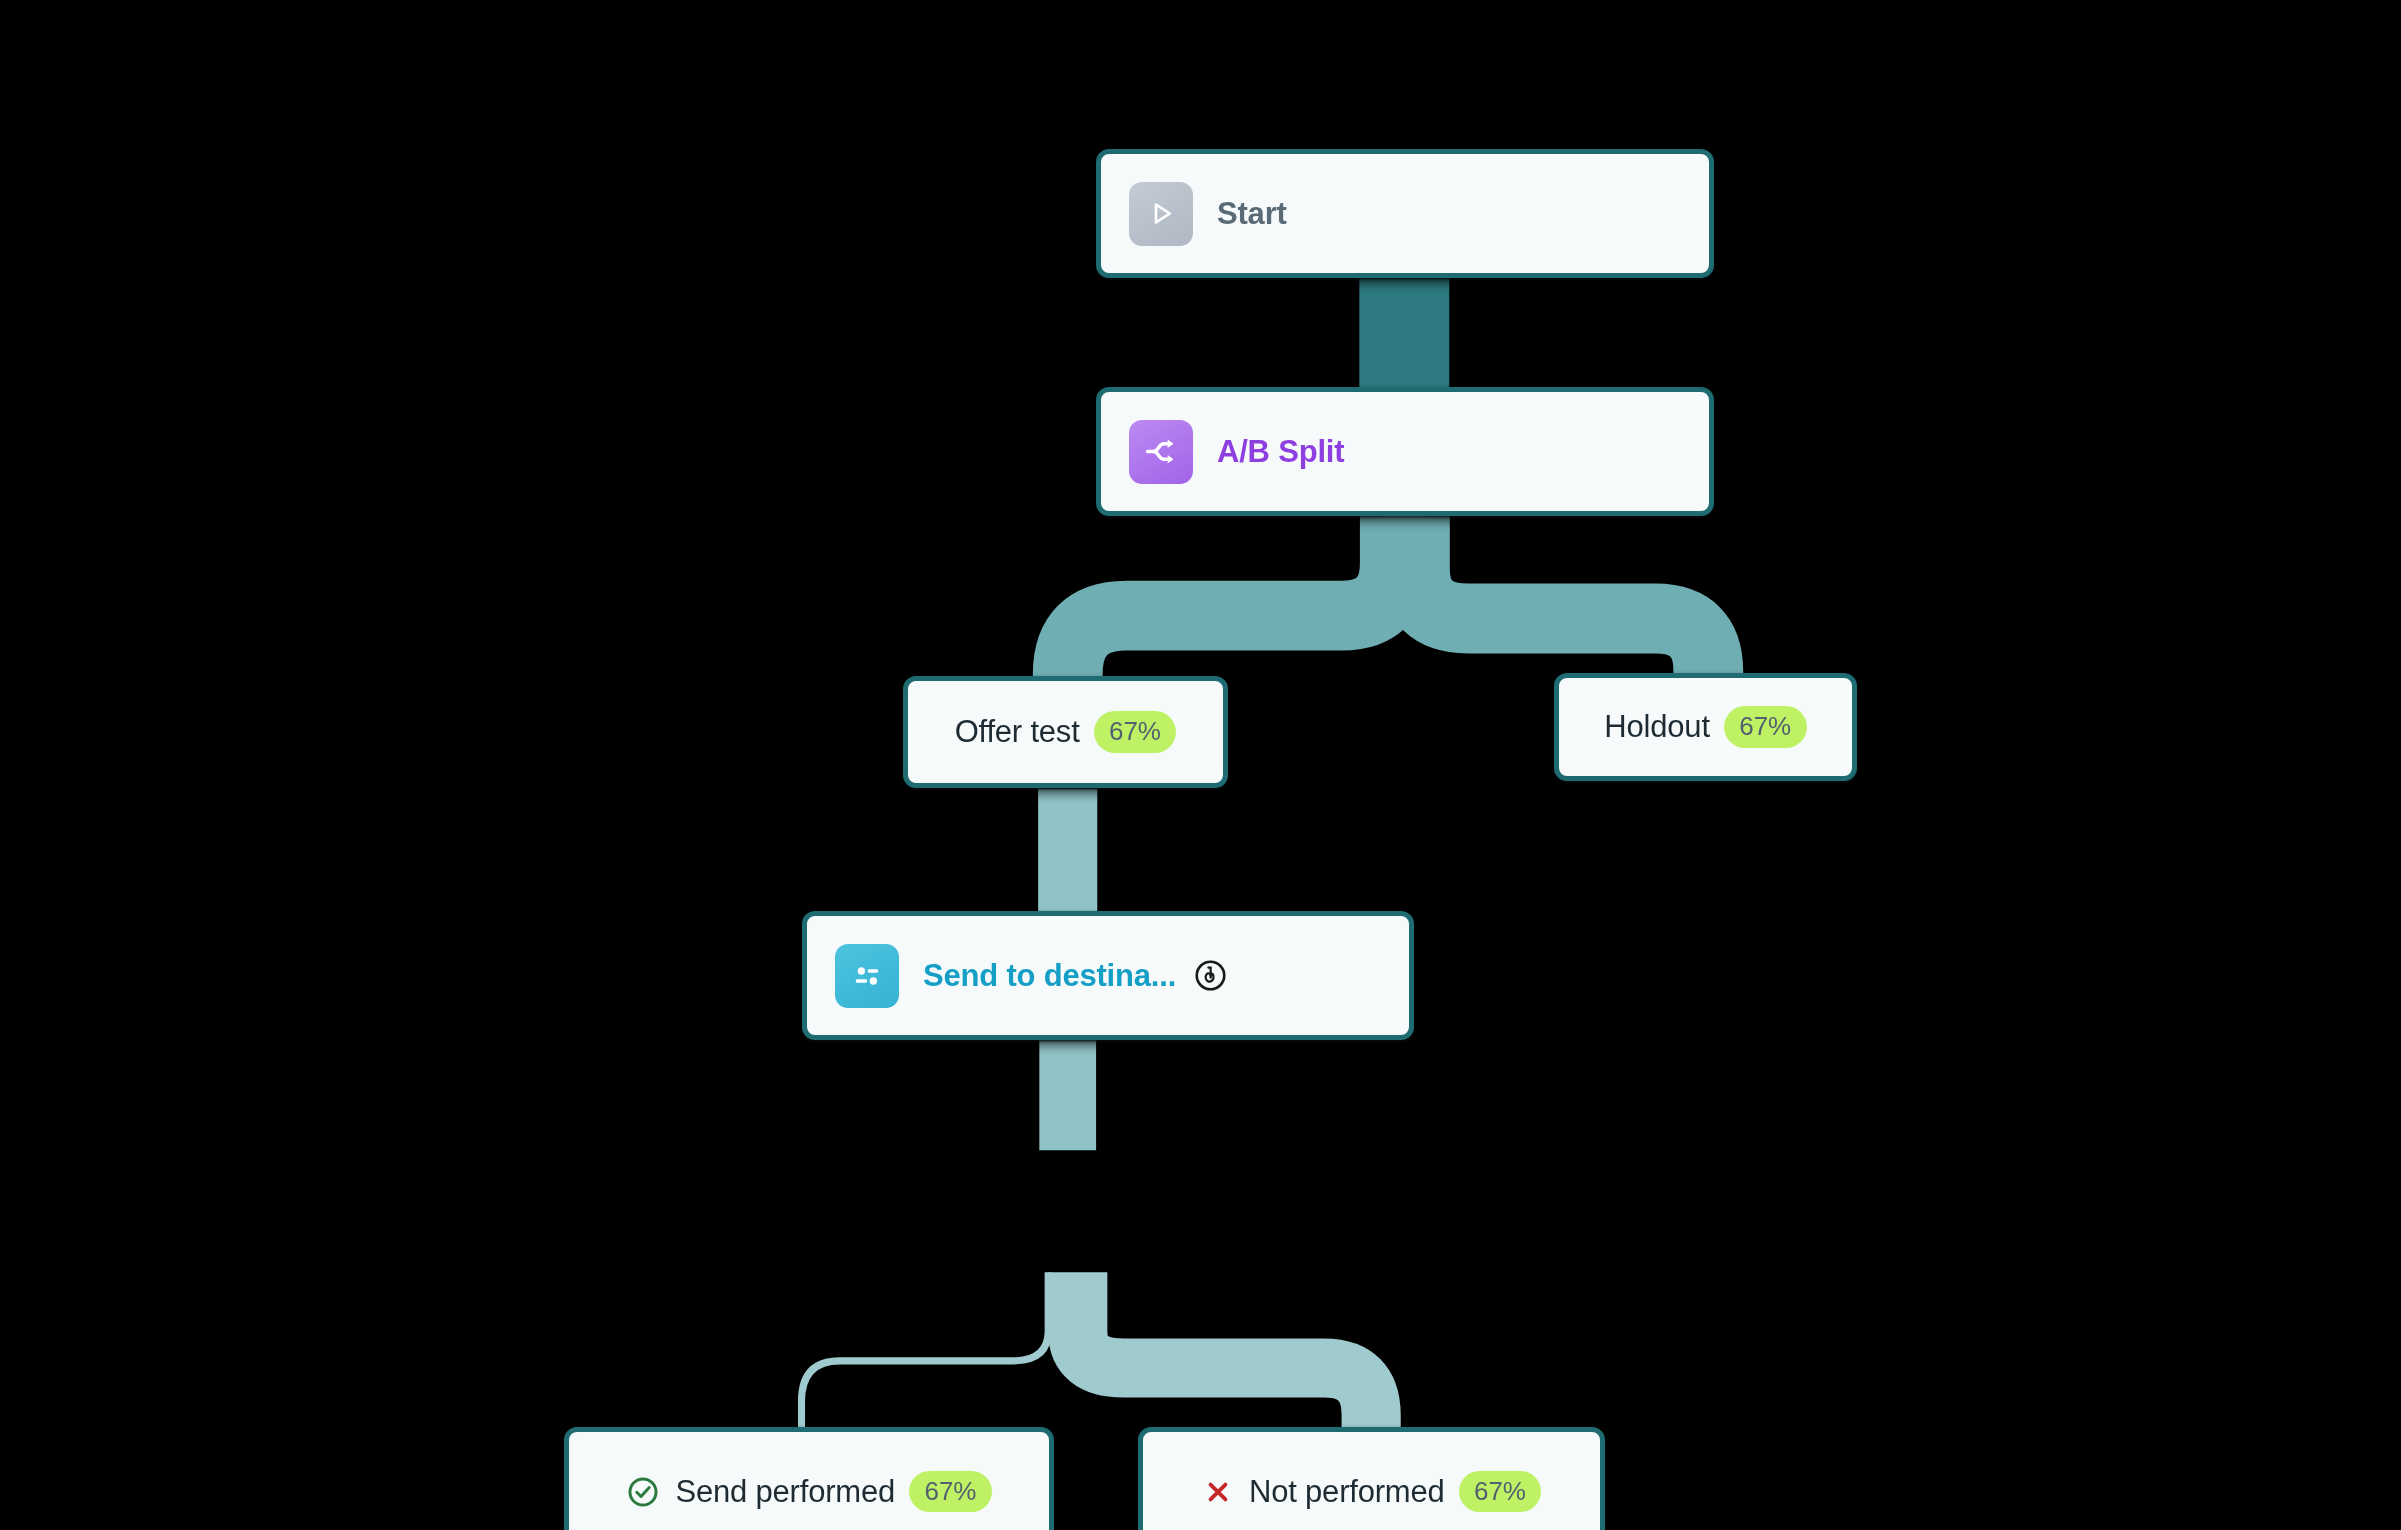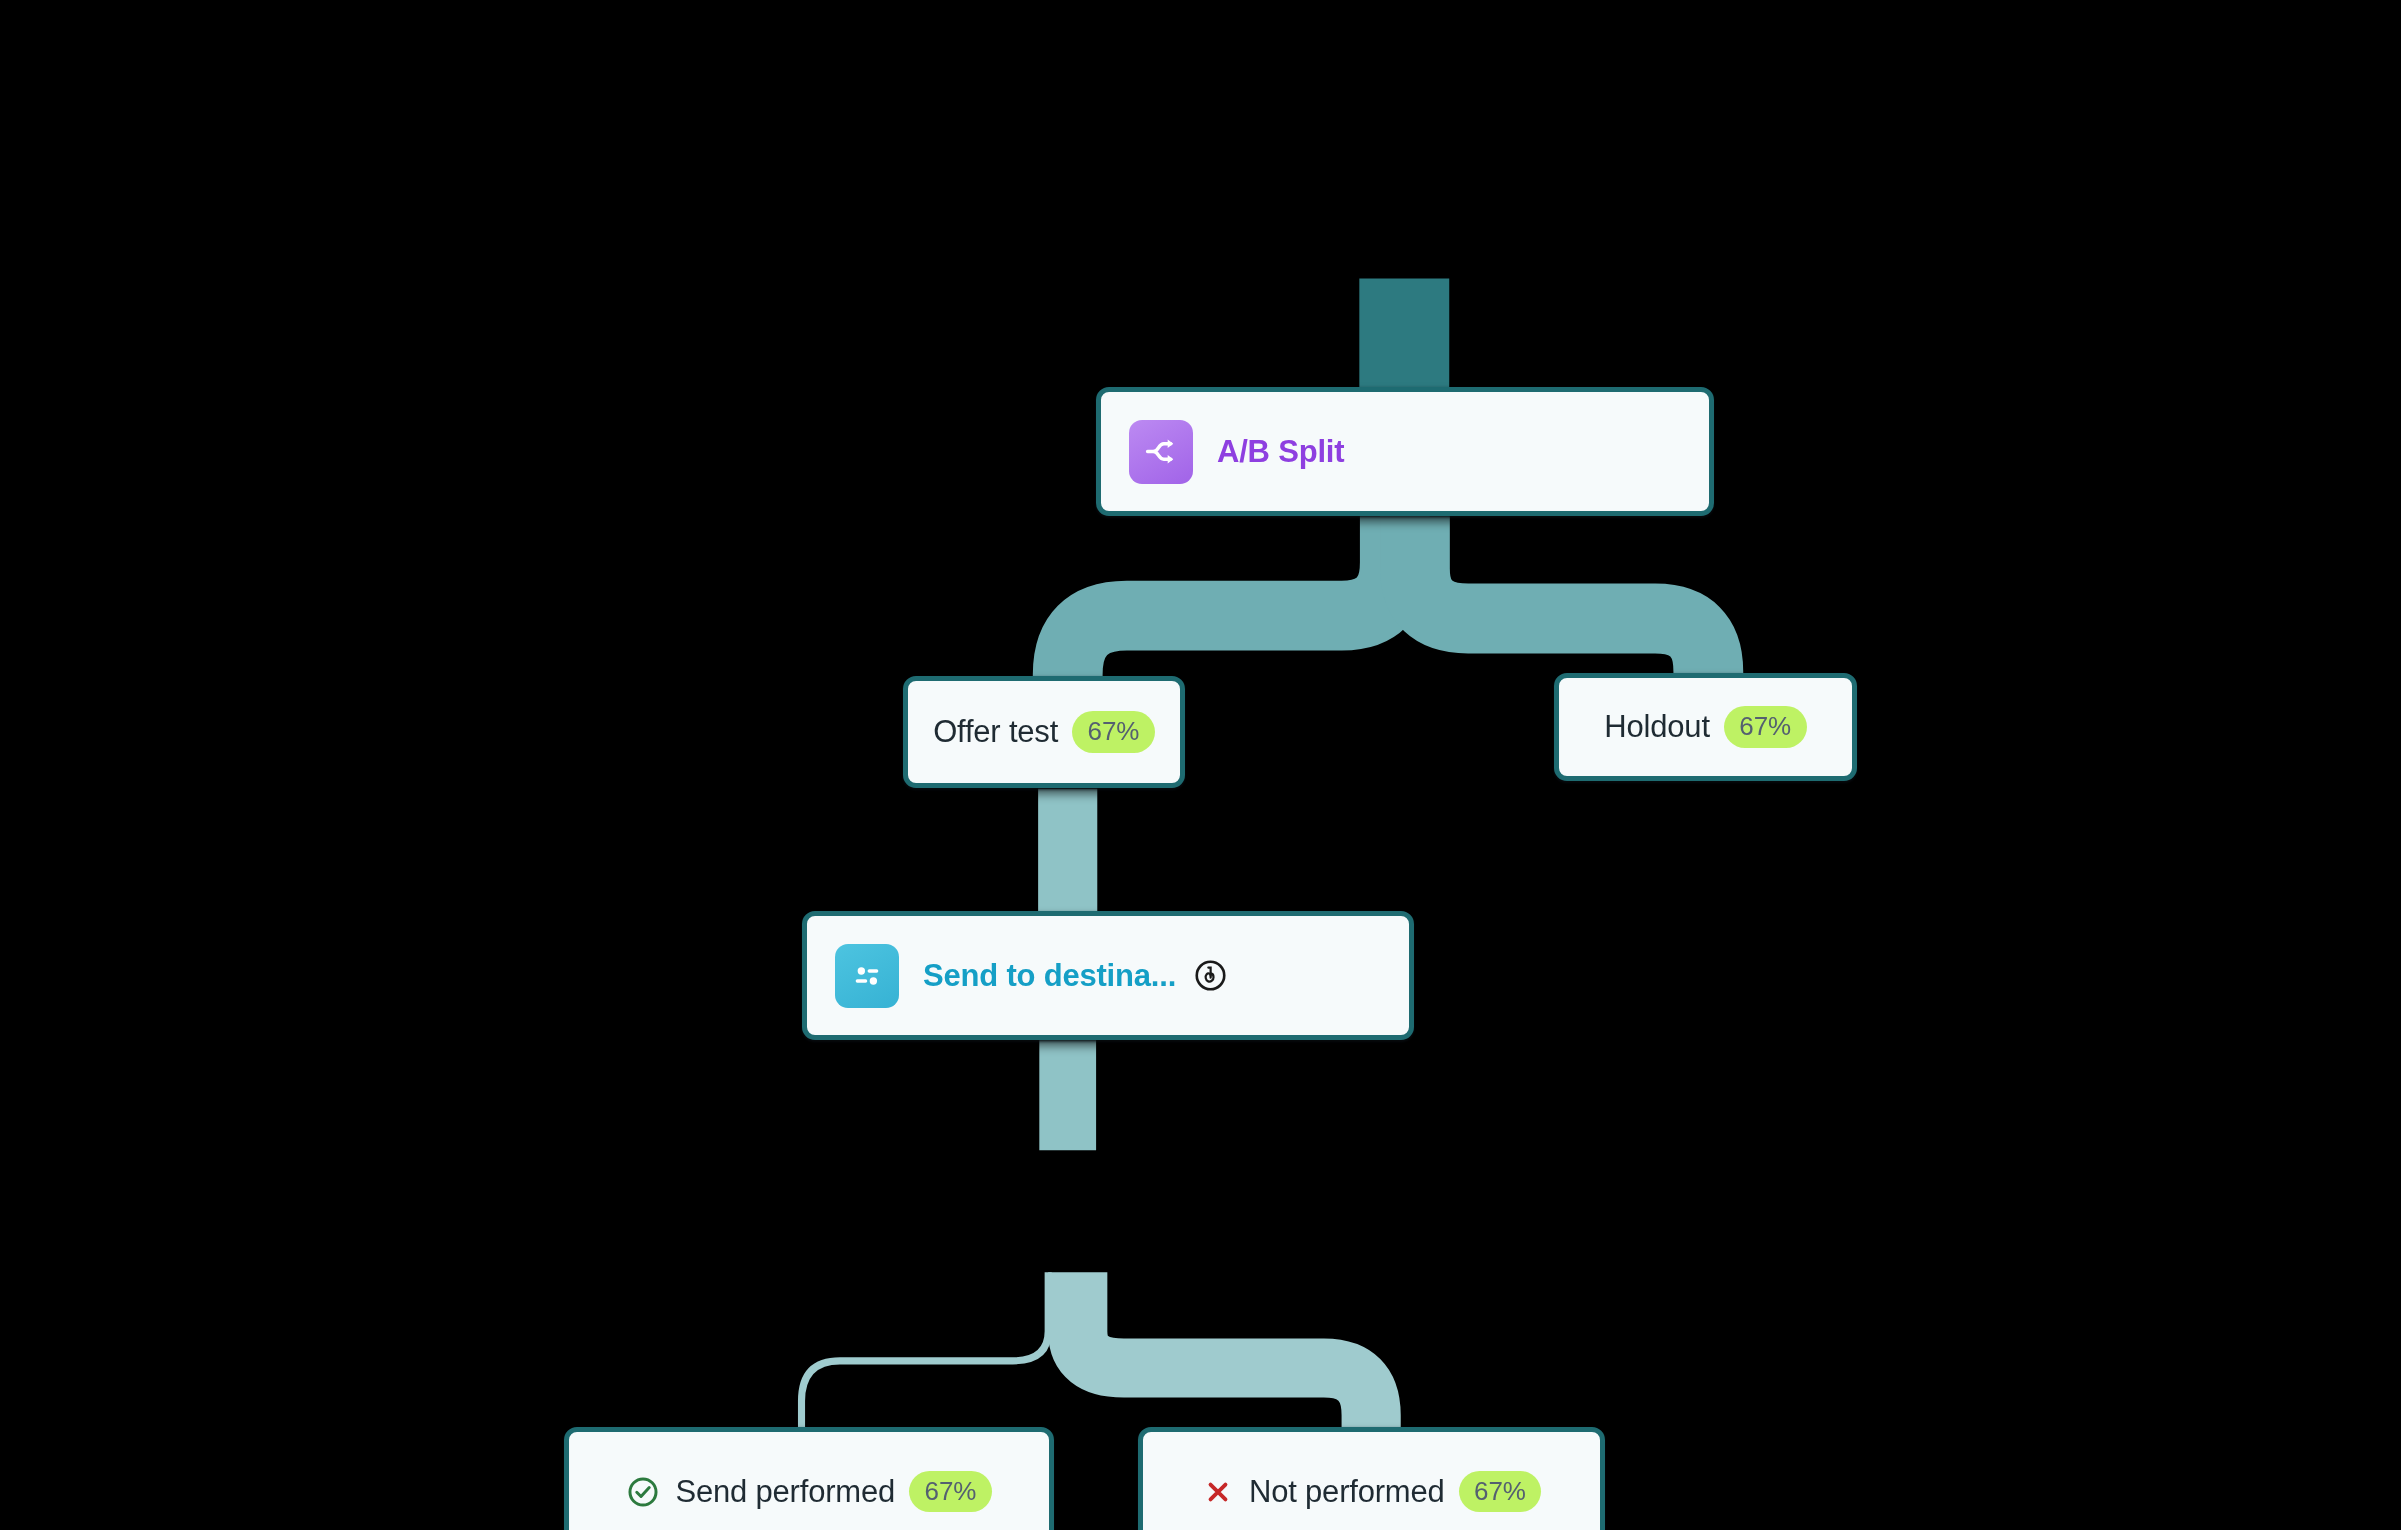--- a/index.html
+++ b/index.html
@@ -117,21 +117,21 @@
   .trailing-badge {
     margin-left: 18px;
     flex: 0 0 auto;
     display: flex;
     align-items: center;
   }
 
   
   #node-start        { left: 1096px; top: 149px;  width: 618px; height: 129px; }
   #node-ab-split     { left: 1096px; top: 387px;  width: 618px; height: 129px; text-align: center; }
-  #node-offer-test   { left: 903px; top: 676px; width: 282px;  height: 112px; }
+  #node-offer-test   { left: 903px; top: 676px; width: 325px;  height: 112px; }
   #node-holdout      { left: 1554px; top: 673px; width: 303px;  height: 108px; }
   #node-send-dest    { left: 802px; top: 911px; width: 612px; height: 129px; }
   #node-hold-website { left: 760px; top: 1143px; width: 612px; height: 129px; }
   #node-event-perf   { left: 564px;  top: 1427px; width: 490px;  height: 129px; }
   #node-not-perf     { left: 1138px; top: 1427px; width: 467px;  height: 129px; }
 </style>
 </head>
 <body>
 
 <div id="canvas">
@@ -146,20 +146,30 @@
 
     <path d="M 1805 1333 L 1805 1552" stroke="#8FC3C6" stroke-width="100" fill="none"></path>
 
     <path d="M 1805 1758 L 1805 1944" stroke="#8FC3C6" stroke-width="96" fill="none"></path>
 
     <path d="M 1772 2150 L 1772 2250 Q 1772 2300 1712 2300 L 1420 2300 Q 1355 2300 1355 2368 L 1355 2418" stroke="#9FCBCE" stroke-width="12" fill="none"></path>
 
     <path d="M 1822 2150 L 1822 2250 Q 1822 2312 1900 2312 L 2238 2312 Q 2318 2312 2318 2392 L 2318 2425" stroke="#9FCBCE" stroke-width="100" fill="none"></path>
   </svg>
 
+  <div class="node" id="node-start">
+    <div class="node-inner">
+      <div class="tile grey">
+        <svg width="33" height="33" viewBox="0 0 24 24" fill="none">
+          <path d="M8 5.5 L18 12 L8 18.5 Z" stroke="#FFFFFF" stroke-width="1.9" stroke-linejoin="round" fill="none"></path>
+        </svg>
+      </div>
+      <span class="node-label lbl-start">Start</span>
+    </div>
+  </div>
 
   <div class="node" id="node-ab-split">
     <div class="node-inner">
       <div class="tile purple">
         <svg width="37" height="37" viewBox="0 0 24 24" fill="none">
           <path d="M3 12 H7 C10 12 10 7 13.5 7 H18" stroke="#FFFFFF" stroke-width="2.3" stroke-linecap="round" fill="none"></path>
           <path d="M7 12 C10 12 10 17 13.5 17 H18" stroke="#FFFFFF" stroke-width="2.3" stroke-linecap="round" fill="none"></path>
           <path d="M16 4.2 L19.6 7 L16 9.8 Z" fill="#FFFFFF"></path>
           <path d="M16 14.2 L19.6 17 L16 19.8 Z" fill="#FFFFFF"></path>
         </svg>

